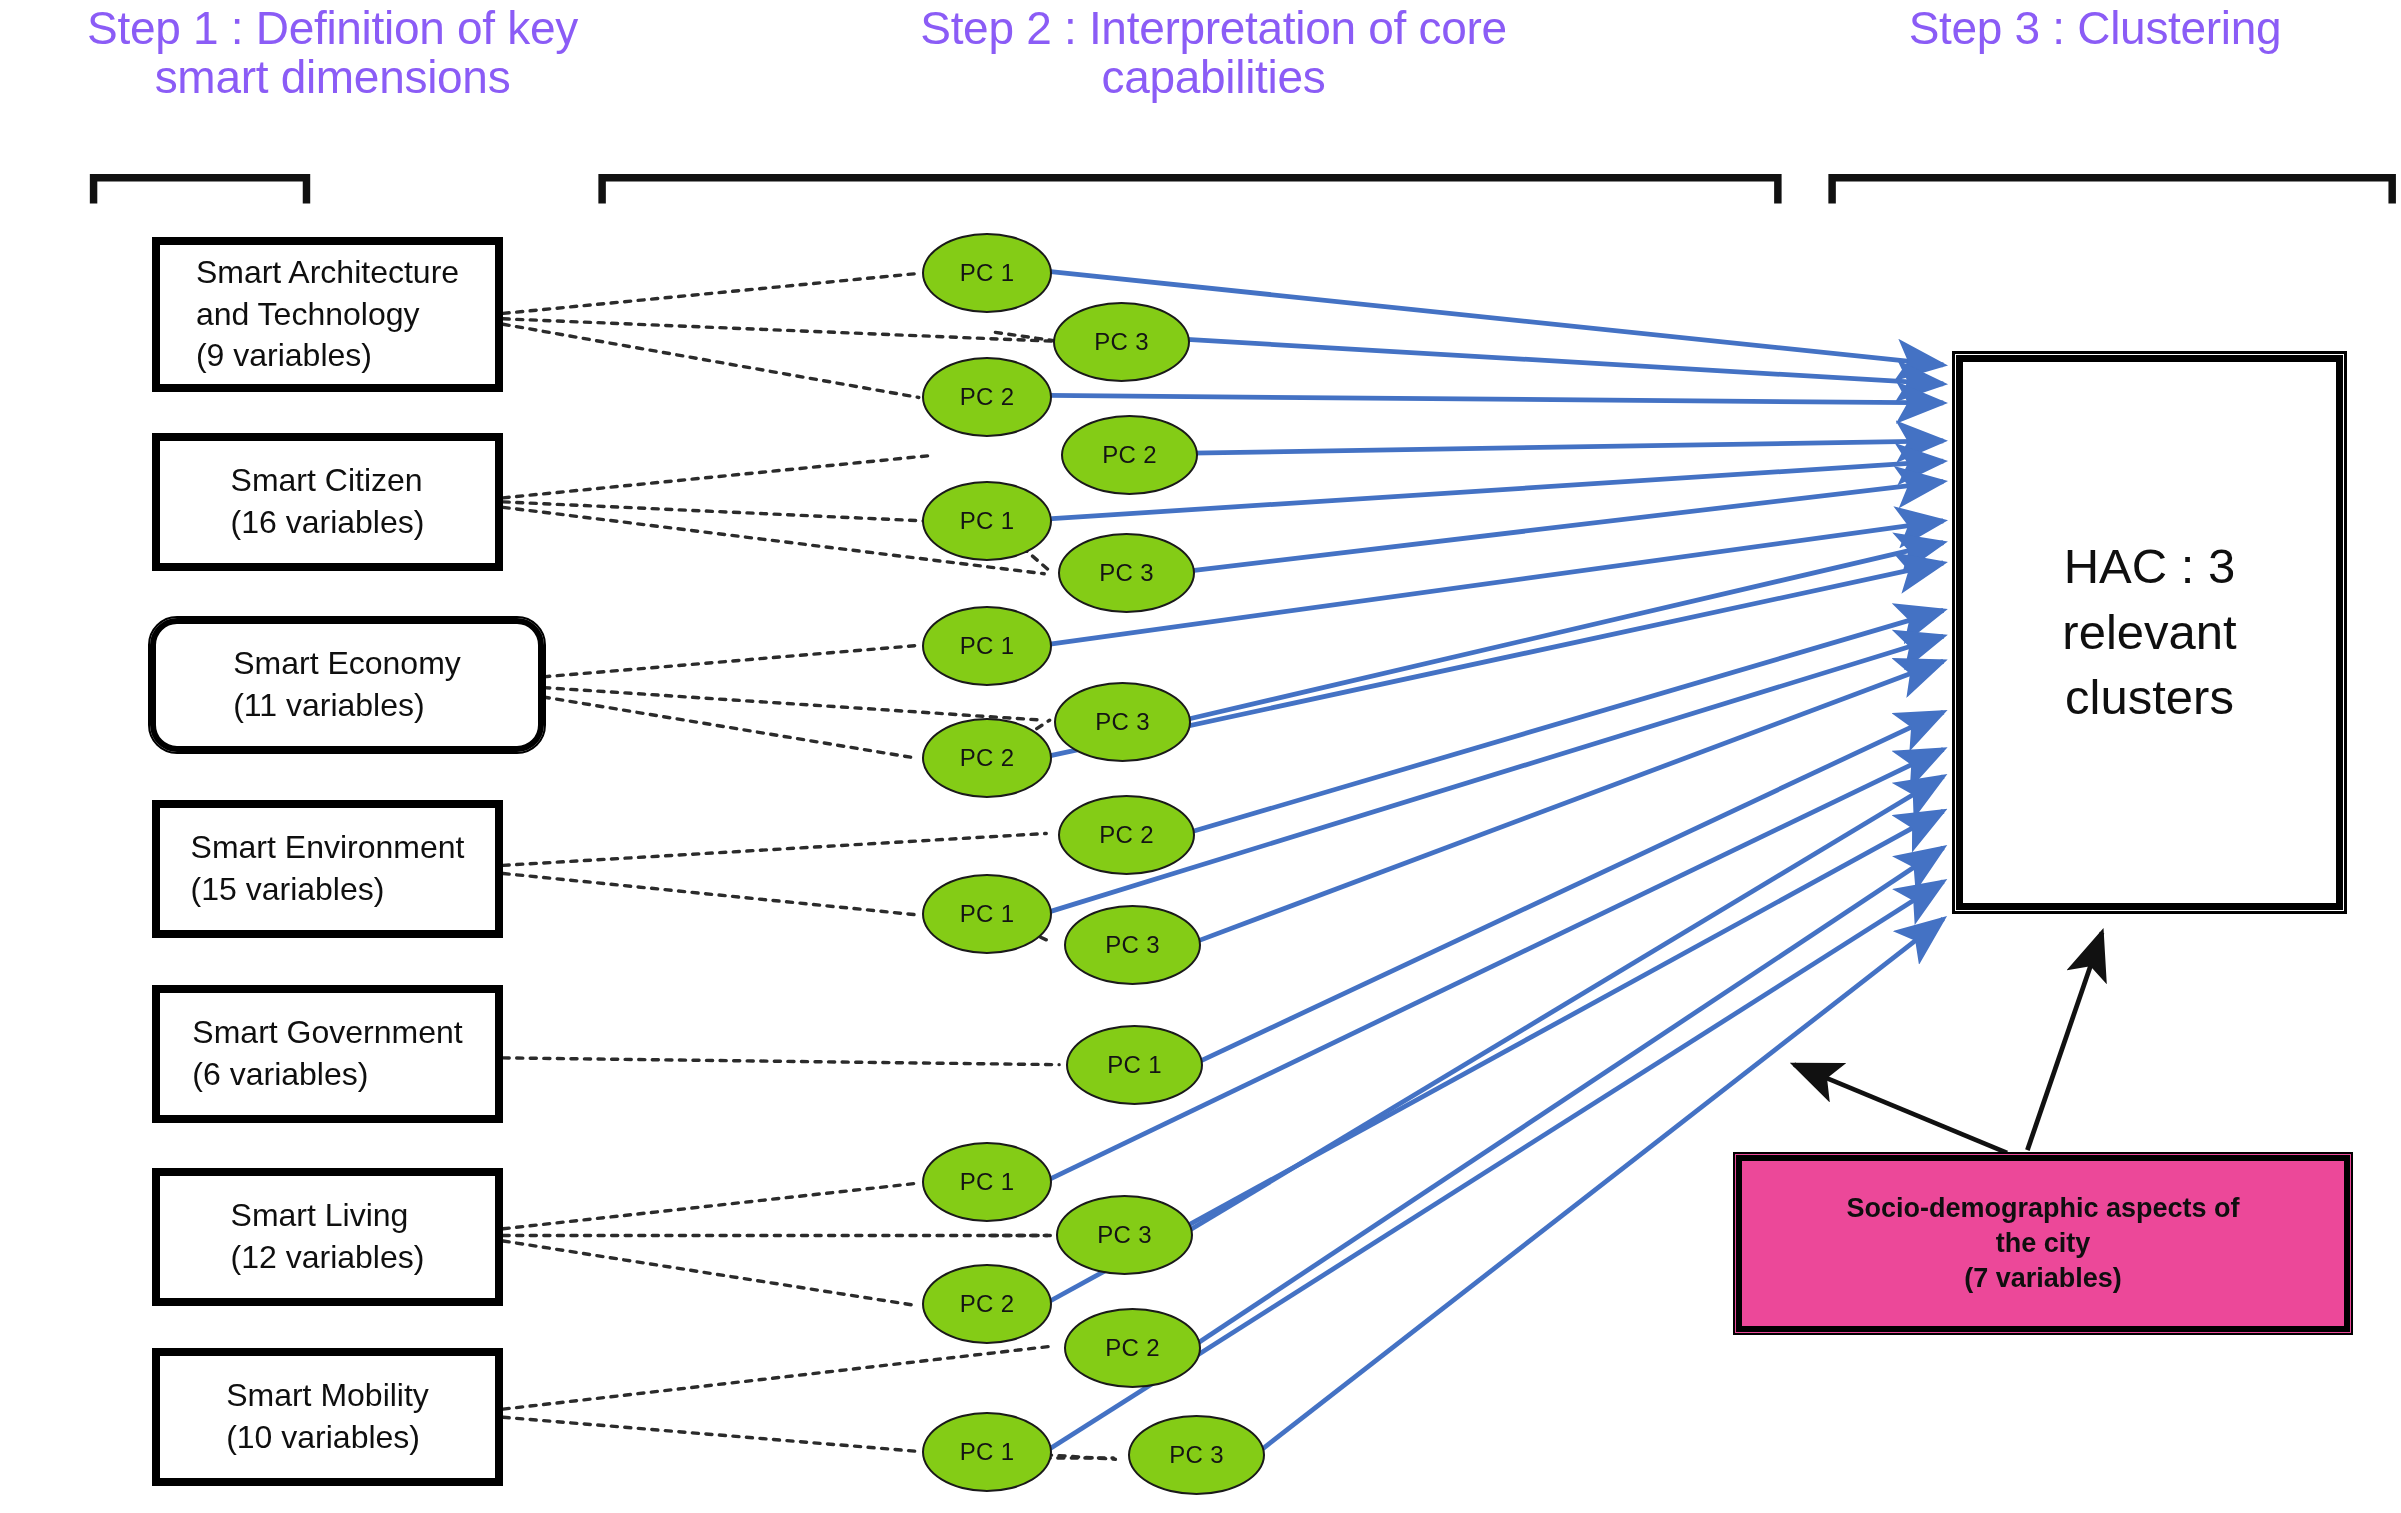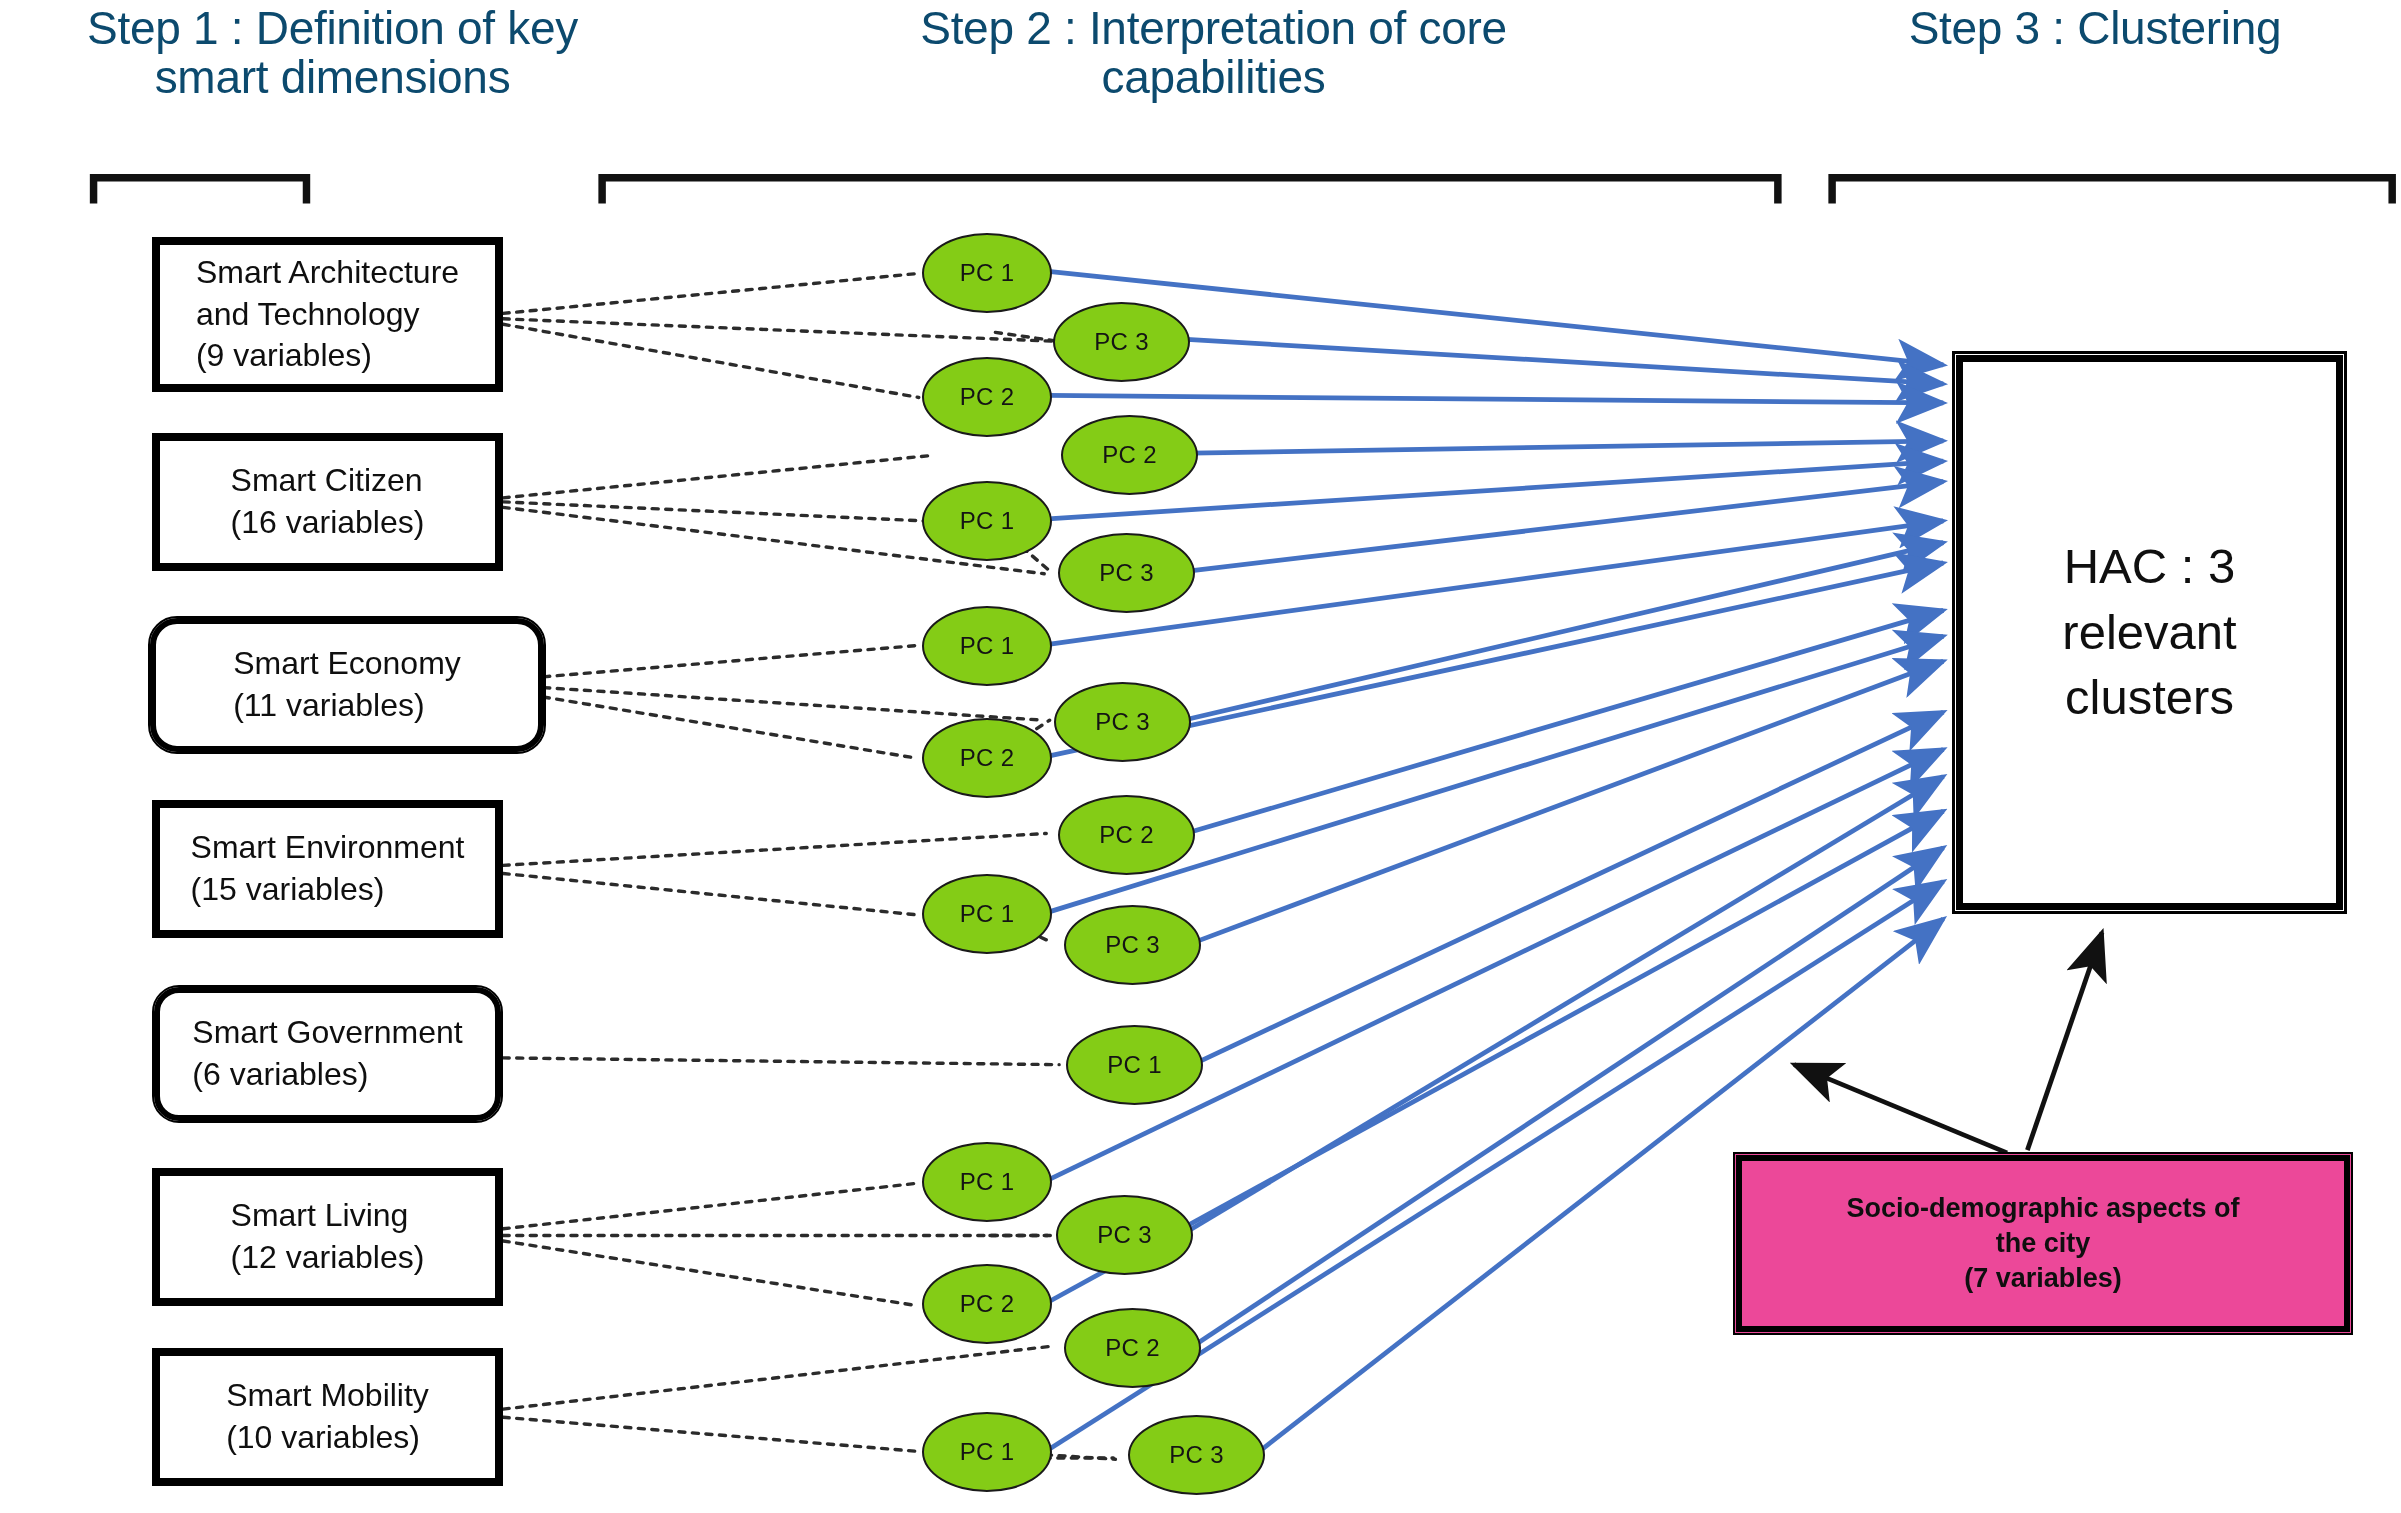--- a/index.html
+++ b/index.html
@@ -9,21 +9,21 @@
     color:#000000;
   }
   #stage{position:absolute;left:0;top:0;width:2401px;height:1513px;}
   svg.layer{position:absolute;left:0;top:0;width:2401px;height:1513px;pointer-events:none;}
 
   
   .step-title{
     position:absolute;text-align:center;
     font-size:46px;line-height:1.06;font-weight:400;
     letter-spacing:-0.3px;
-    color:#0c4a6e;
+    color:#8b5cf6;
     white-space:pre-line;
   }
   #step1-title{left:0px;   top:4.1px;  width:665px;}
   #step2-title{left:637px; top:4.1px;  width:1153px;}
   #step3-title{left:1790px;top:4.1px;  width:610px;}
 
   
   .dim-box{
     position:absolute;
     box-sizing:border-box;
@@ -191,21 +191,21 @@
 
   <div class="dim-box" style="left:152px;top:433px;width:351px;height:138px;">Smart Citizen
 (16 variables)</div>
 
   <div class="dim-box" style="left:148px;top:616px;width:398px;height:138px;border-radius:29px;">Smart Economy
 (11 variables)</div>
 
   <div class="dim-box" style="left:152px;top:800px;width:351px;height:138px;">Smart Environment
 (15 variables)</div>
 
-  <div class="dim-box" style="left:152px;top:985px;width:351px;height:138px;border-radius:27px;">Smart Government
+  <div class="dim-box" style="left:152px;top:985px;width:351px;height:138px;">Smart Government
 (6 variables)</div>
 
   <div class="dim-box" style="left:152px;top:1168px;width:351px;height:138px;">Smart Living
 (12 variables)</div>
 
   <div class="dim-box" style="left:152px;top:1348px;width:351px;height:138px;">Smart Mobility
 (10 variables)</div>
 
   <div class="pc-node" style="left:985px;top:271px;">PC 1</div>
   <div class="pc-node wide" style="left:1119px;top:340px;">PC 3</div>

